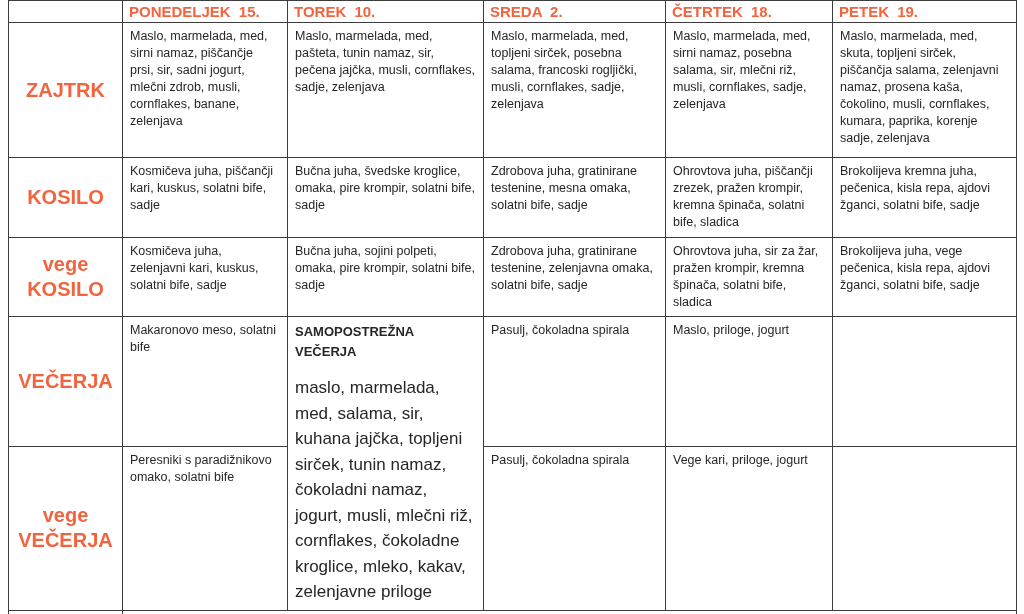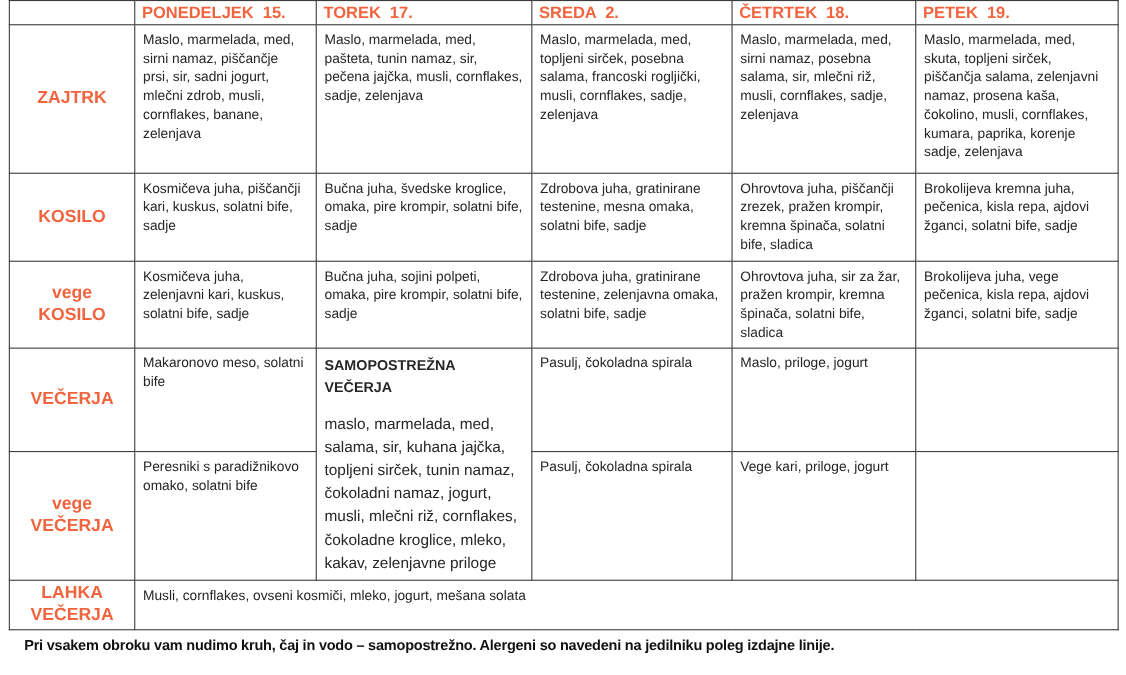--- a/index.html
+++ b/index.html
@@ -25,31 +25,31 @@
   tr.r-vegekosilo { height:75px; }
   tr.r-vecerja    { height:83px; }
   tr.r-vegevecerja{ height:104px; }
   tr.r-lahka      { height:41px;padding-left:12px; }
   th.day {
     color:var(--accent); font-size:15px; font-weight:700;
     text-align:left; padding:2px 6px; word-spacing:4px; white-space:nowrap;
     vertical-align:middle;
   }
   td.label-cell {
-    color:var(--accent); font-weight:700; font-size:16px;
+    color:var(--accent); font-weight:700; font-size:20px;
     text-align:center; vertical-align:middle; white-space:pre-line;
     line-height:1.25; padding:2px;
   }
   td.cell {
     font-size:12.5px; line-height:1.36; vertical-align:top;
     padding:5px 7px; color:var(--ink);
   }
   td.cell.merged { line-height:1.5; }
   .merged-heading { font-weight:700; font-size:13px; margin-bottom:14px; }
-  .merged-body { font-size:14px; line-height:1.5; }
+  .merged-body { font-size:17px; line-height:1.5; }
   .footer {
     margin:6px 0 0 22px; font-size:13.2px; font-weight:700; color:#111;
     letter-spacing:-0.2px;
   }
 </style>
 </head>
 <body>
 
 <div class="page">
 
@@ -60,21 +60,21 @@
       <col style="width:196px">
       <col style="width:182px">
       <col style="width:167px">
       <col style="width:184px">
     </colgroup>
 
     <tbody>
         <tr class="r-head">
       <td class="label-cell"></td>
       <th class="day">PONEDELJEK 15.</th>
-      <th class="day">TOREK 17.</th>
+      <th class="day">TOREK 10.</th>
       <th class="day">SREDA 2.</th>
       <th class="day">ČETRTEK 18.</th>
       <th class="day">PETEK 19.</th>
     </tr>
 
     <tr class="r-zajtrk">
       <td class="label-cell">ZAJTRK</td>
       <td class="cell">Maslo, marmelada, med, sirni namaz, piščančje prsi, sir, sadni jogurt, mlečni zdrob, musli, cornflakes, banane, zelenjava</td>
       <td class="cell">Maslo, marmelada, med, pašteta, tunin namaz, sir, pečena jajčka, musli, cornflakes, sadje, zelenjava</td>
       <td class="cell">Maslo, marmelada, med, topljeni sirček, posebna salama, francoski rogljički, musli, cornflakes, sadje, zelenjava</td>

